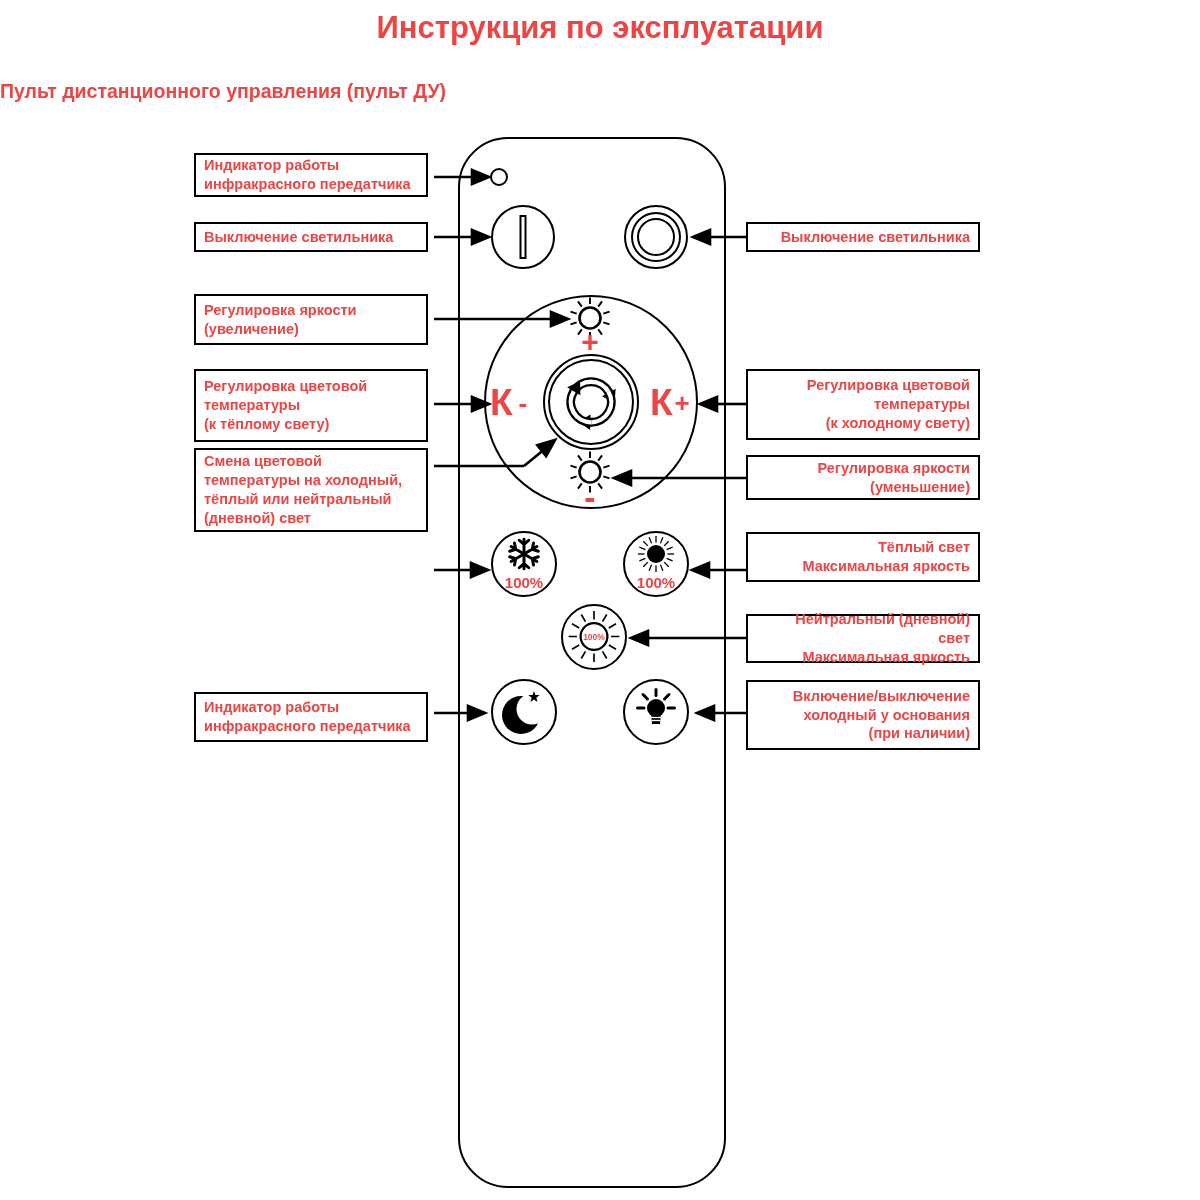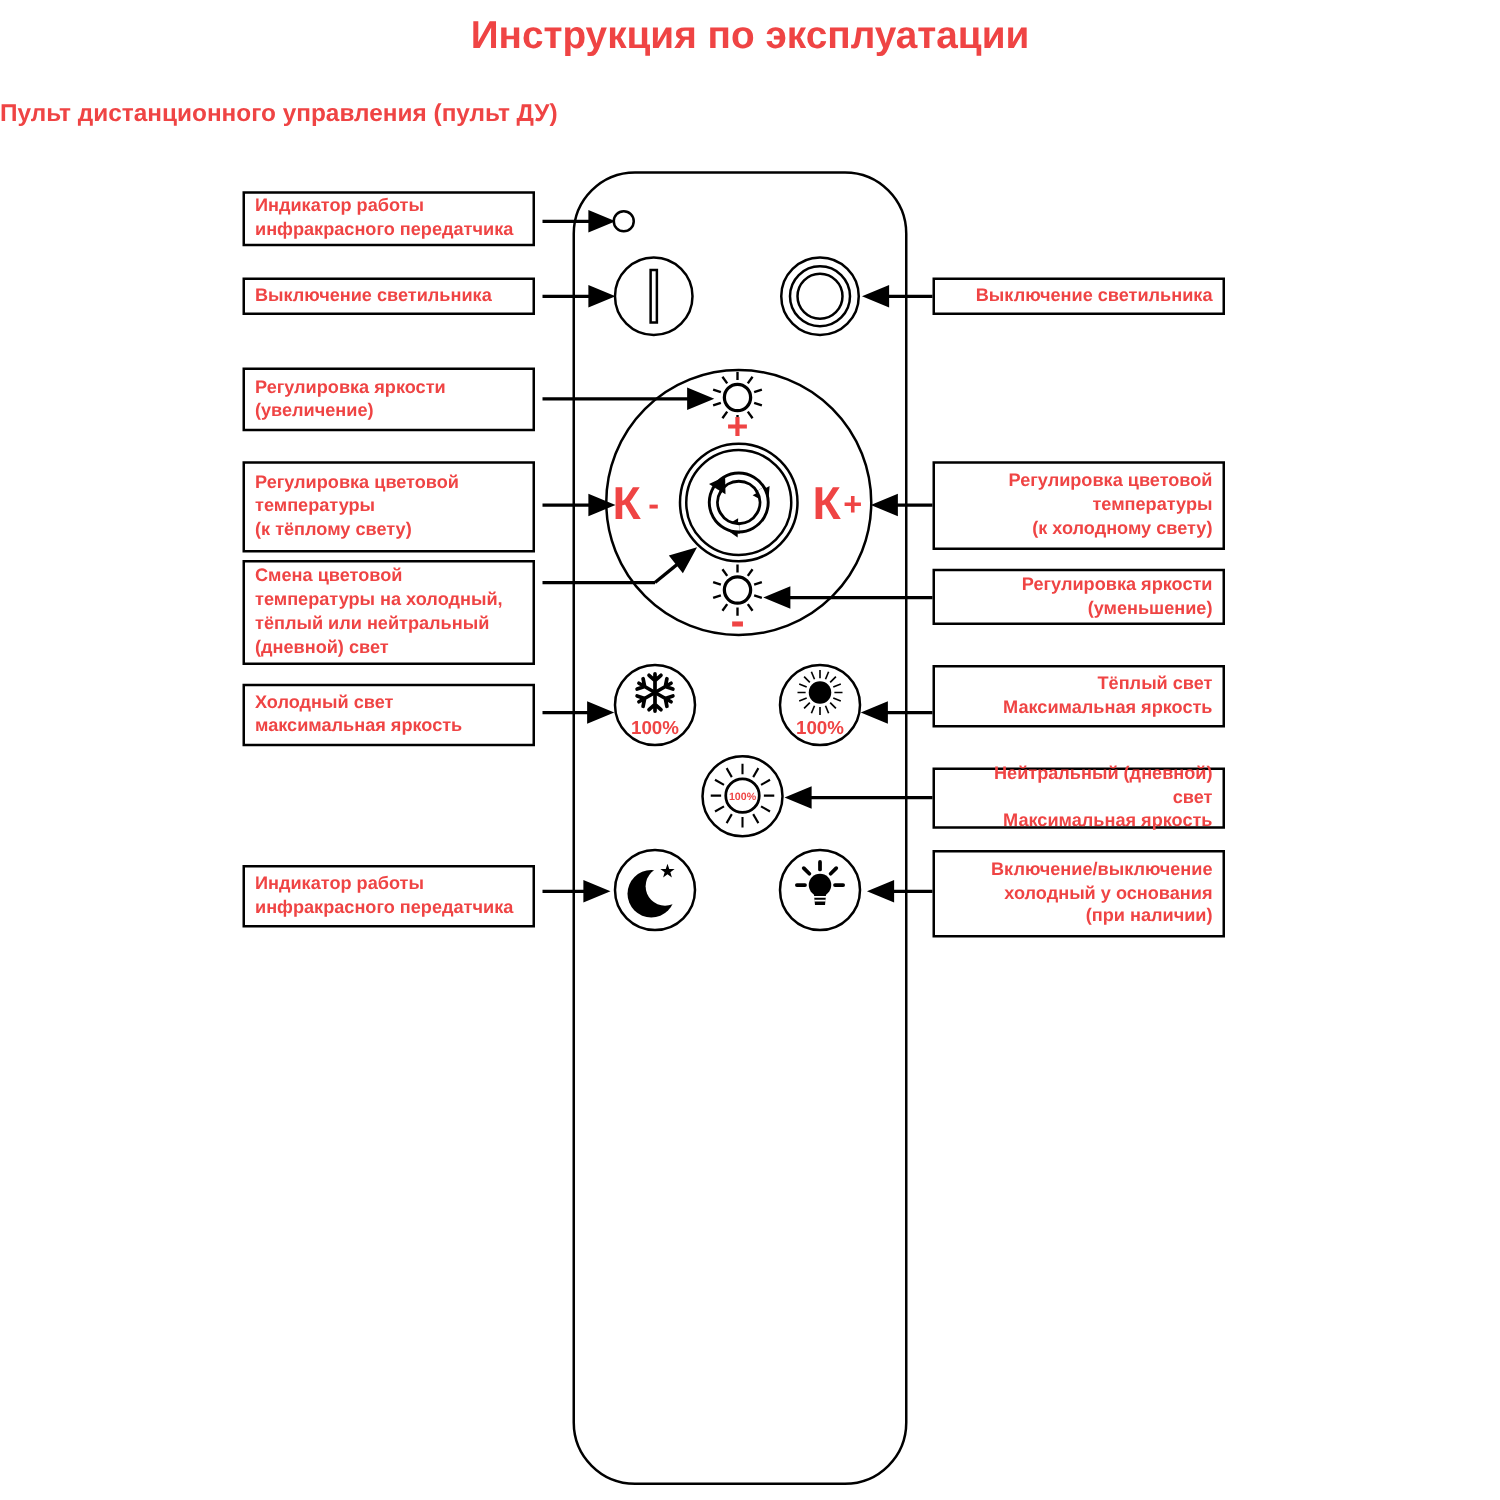--- a/index.html
+++ b/index.html
@@ -389,22 +389,20 @@
   <div class="lbox L" style="top:222px; height:30px;">Выключение светильника</div>
   <div class="lbox L" style="top:294px; height:51px;">Регулировка яркости
 (увеличение)</div>
   <div class="lbox L" style="top:369px; height:73px;">Регулировка цветовой
 температуры
 (к тёплому свету)</div>
   <div class="lbox L" style="top:448px; height:84px;">Смена цветовой
 температуры на холодный,
 тёплый или нейтральный
 (дневной) свет</div>
-  <div class="lbox L" style="top:547px; height:50px;">Холодный свет
-максимальная яркость</div>
   <div class="lbox L" style="top:692px; height:50px;">Индикатор работы
 инфракрасного передатчика</div>
 
   <div class="lbox R" style="top:222px; height:30px;">Выключение светильника</div>
   <div class="lbox R" style="top:369px; height:71px;">Регулировка цветовой
 температуры
 (к холодному свету)</div>
   <div class="lbox R" style="top:455px; height:45px;">Регулировка яркости
 (уменьшение)</div>
   <div class="lbox R" style="top:532px; height:50px;">Тёплый свет

